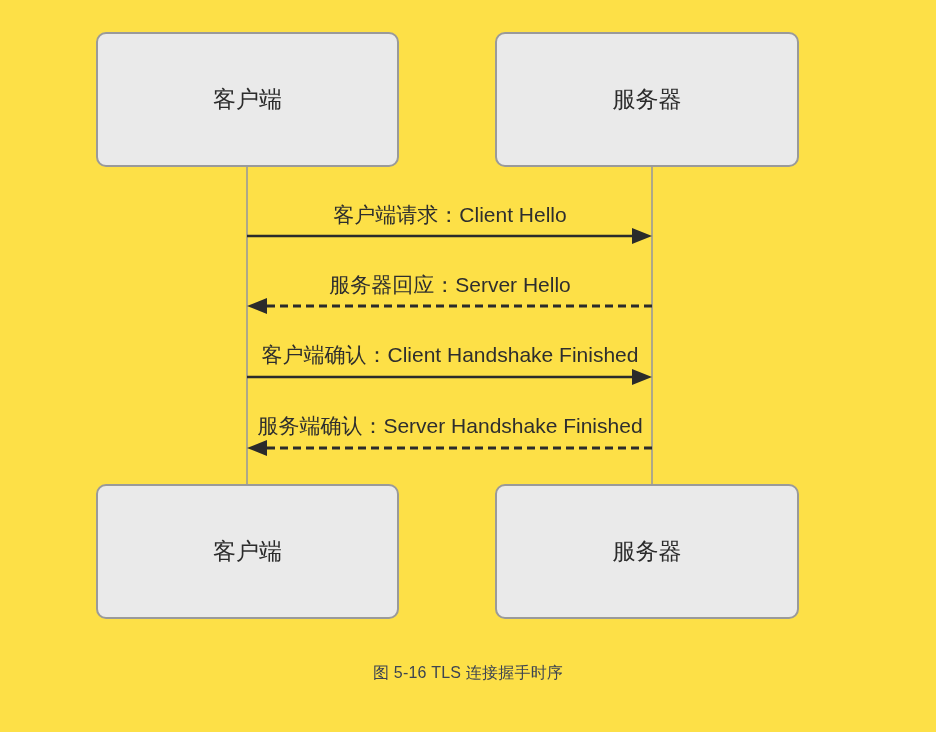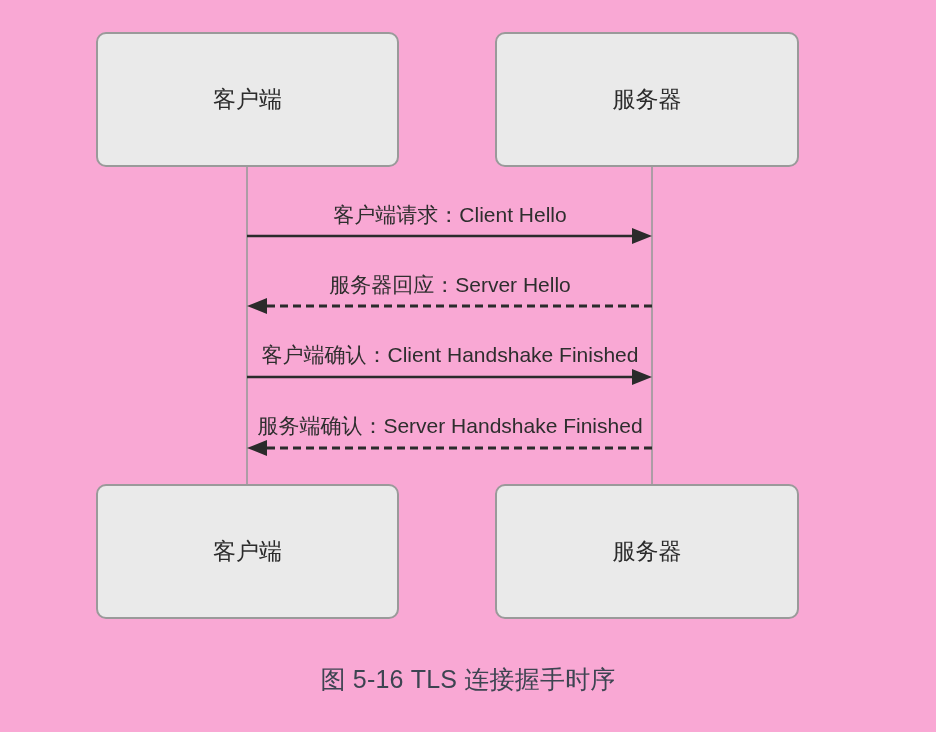--- a/index.html
+++ b/index.html
@@ -8,21 +8,21 @@
     background: #ffffff;
   }
   body {
     font-family: "Liberation Sans", "DejaVu Sans", sans-serif;
     -webkit-font-smoothing: antialiased;
   }
   #figure-root {
     position: relative;
     width: 936px;
     height: 732px;
-    background: #f9a8d4;
+    background: #fde047;
     overflow: hidden;
   }
   .diagram-svg {
     position: absolute;
     left: 0;
     top: 0;
     width: 936px;
     height: 732px;
   }
   .actor-box-rect {
@@ -64,21 +64,21 @@
     text-anchor: middle;
     dominant-baseline: alphabetic;
   }
   .caption-text {
     position: absolute;
     left: 0;
     right: 0;
     top: 663px;
     text-align: center;
     font-family: "Liberation Sans", "DejaVu Sans", sans-serif;
-    font-size: 25px;
+    font-size: 16px;
     color: #3d4451;
     letter-spacing: 0.2px;
   }
 </style>
 </head>
 <body>
 
 <div id="figure-root">
 
   <svg class="diagram-svg" viewBox="0 0 936 732">

